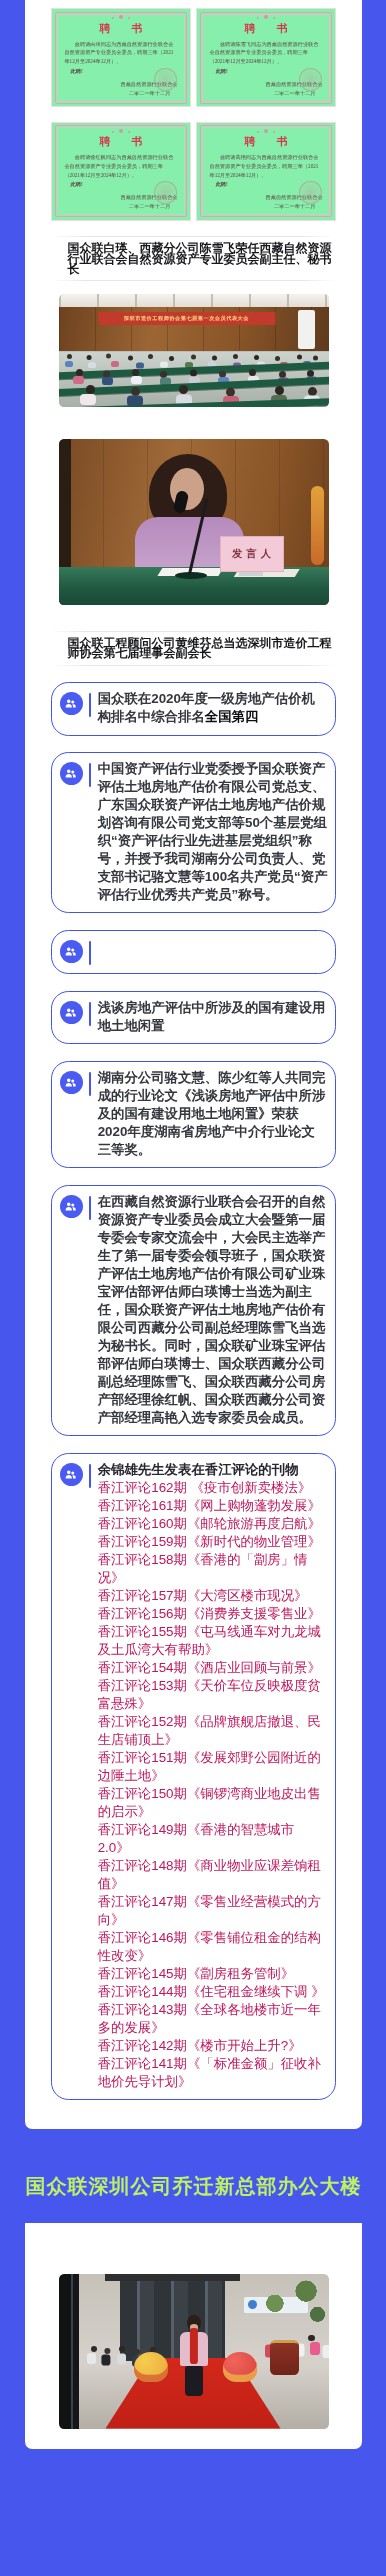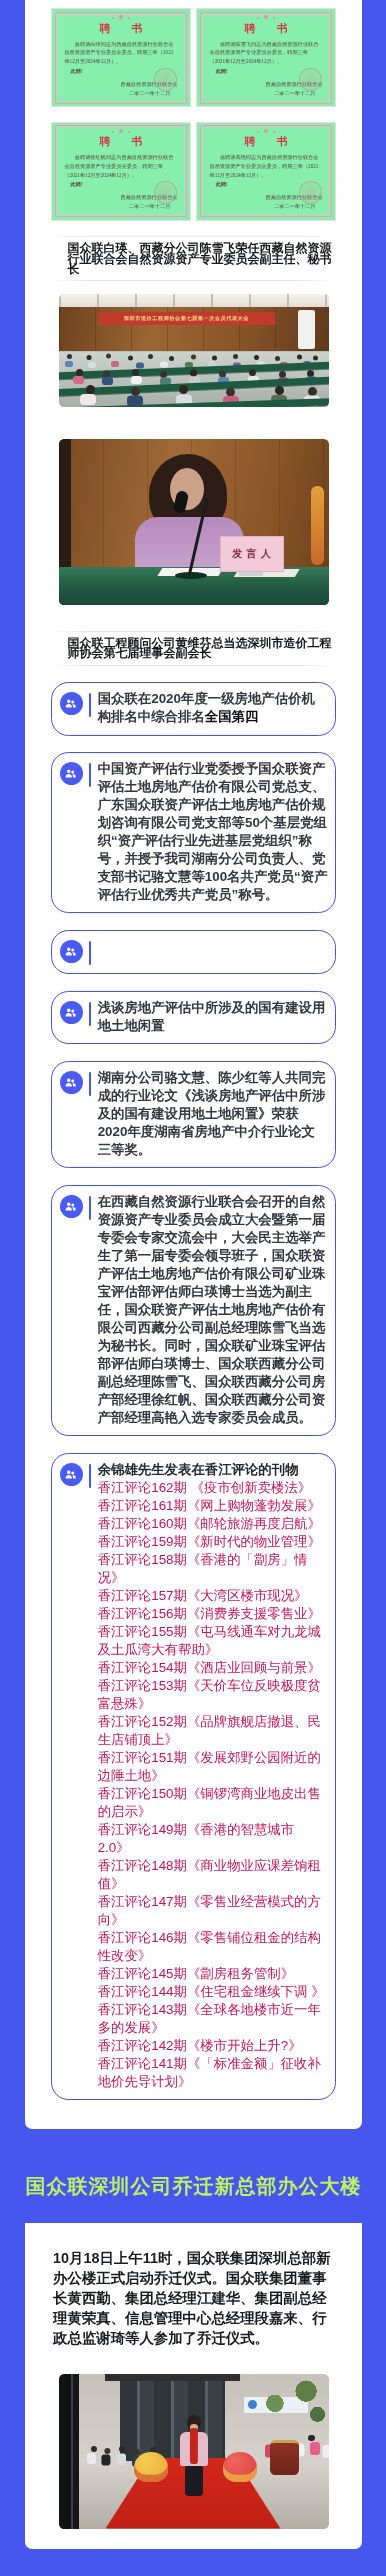--- a/index.html
+++ b/index.html
@@ -312,21 +312,20 @@
     </div>
 
   </section>
 
   <div class="banner">
     <h1>国众联深圳公司乔迁新总部办公大楼</h1>
   </div>
 
   <section class="panel panel-bottom">
 
-    <p class="para">10月18日上午11时，国众联集团深圳总部新办公楼正式启动乔迁仪式。国众联集团董事长黄西勤、集团总经理江建华、集团副总经理黄荣真、信息管理中心总经理段嘉来、行政总监谢琦等人参加了乔迁仪式。</p>
 
     <div class="photo sa mt50">
       <div class="abs sa-glass"></div>
       <div class="abs sa-canopy"></div>
       <div class="abs sa-shop"></div>
       <div class="abs sa-tree"></div>
       <div class="abs sa-red"></div>
       <div class="abs sa-crowdL"></div>
       <div class="abs sa-crowdLb"></div>
       <div class="abs sa-crowdR"></div>

